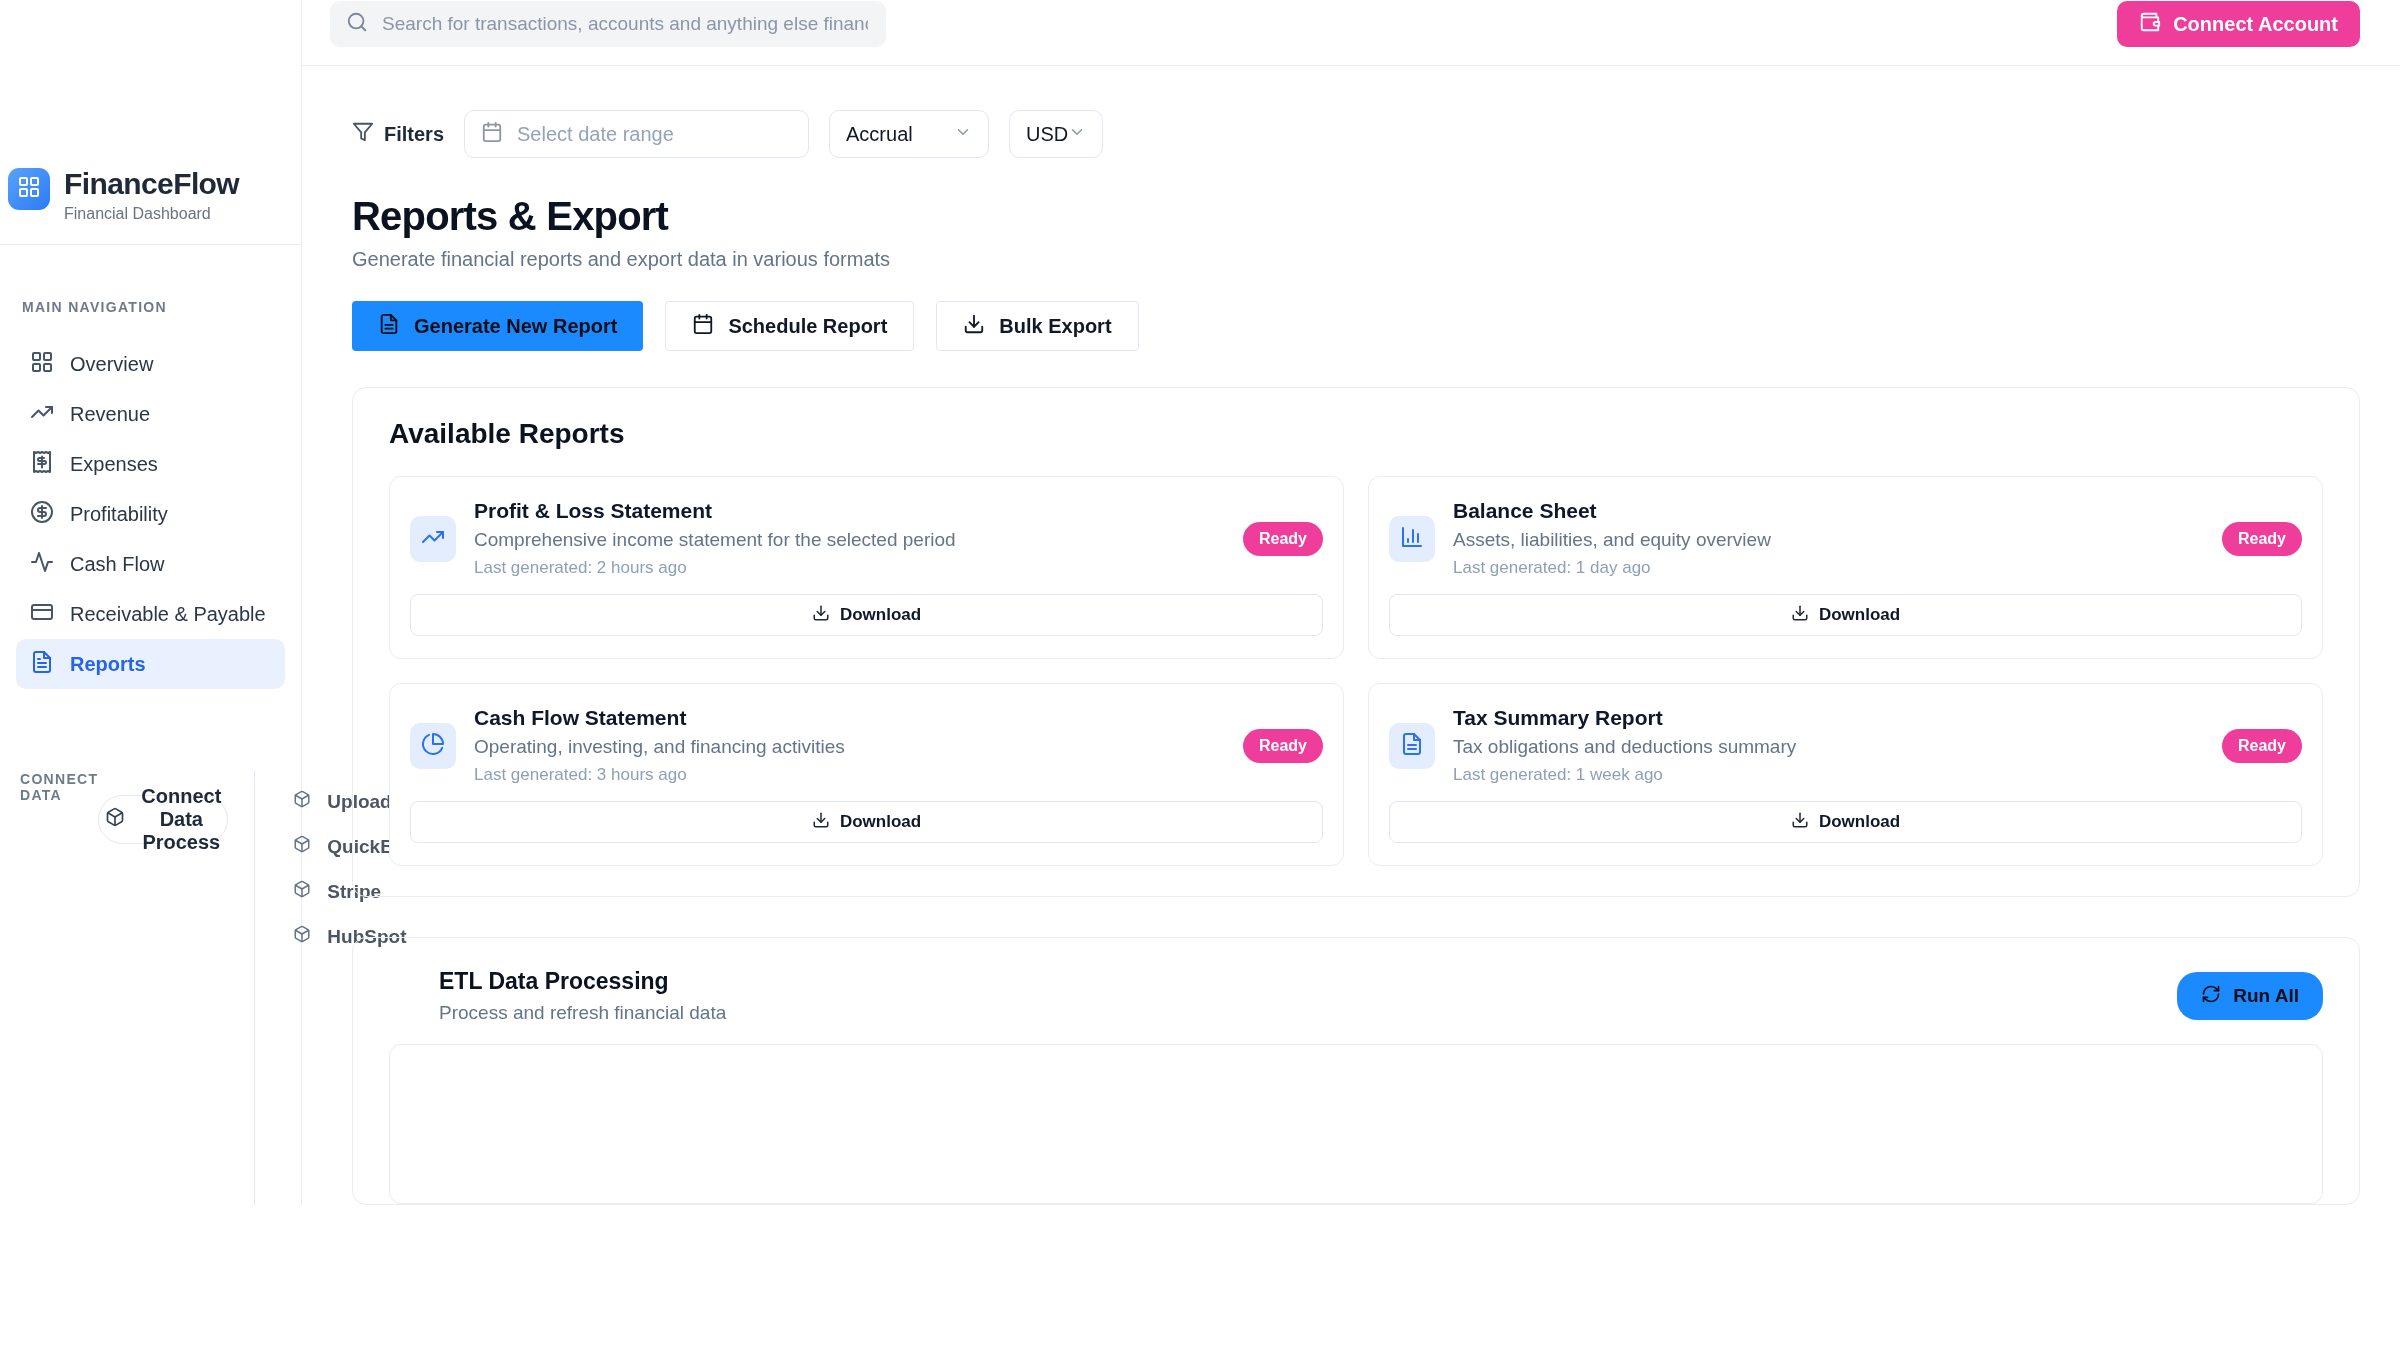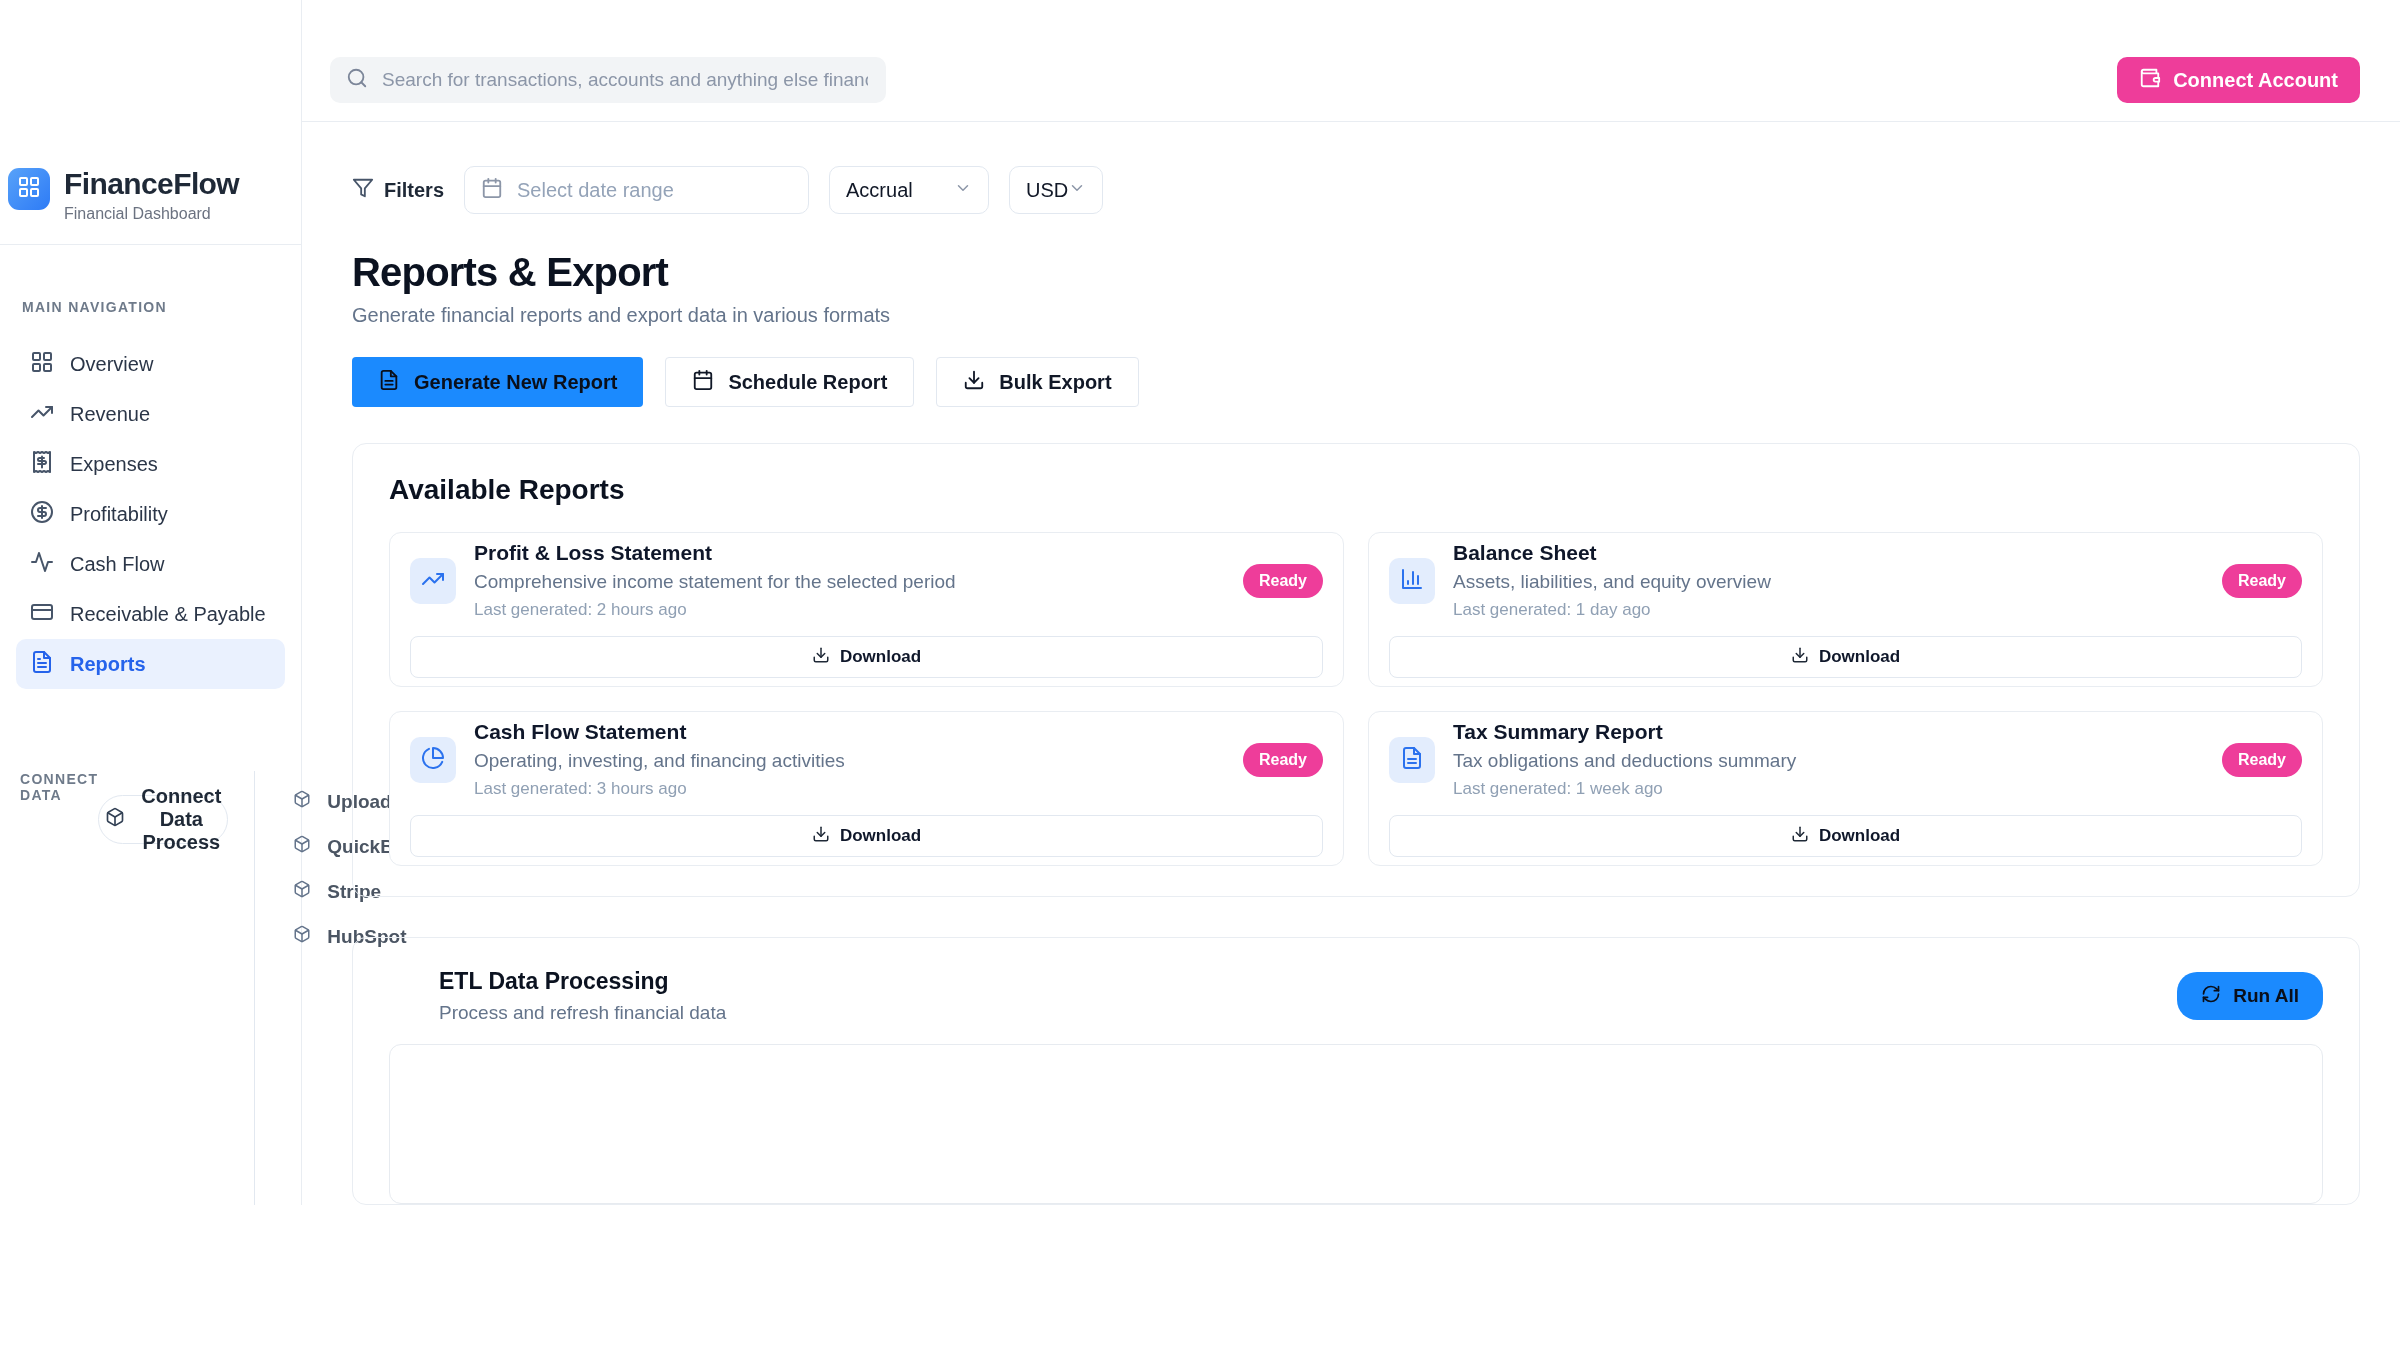--- a/index.html
+++ b/index.html
@@ -81,21 +81,21 @@
     font-size:20px; font-weight:600; padding:0 26px; cursor:pointer; font-family:"Liberation Sans", sans-serif; }
   .btn-primary { background:#1B8AFE; border:none; color:#0A0F1A; }
   .btn-primary svg { stroke:#0A0F1A; }
   .btn-outline { background:#fff; border:1px solid #E2E8F0; color:#111827; }
   .btn-outline svg { stroke:#111827; }
 
   .panel { border:1px solid #E9EDF2; border-radius:14px; margin-top:36px; padding:30px 36px; }
   .panel-title { font-size:28px; font-weight:700; color:#0B1220; }
 
   .cards { display:grid; grid-template-columns:1fr 1fr; gap:24px; margin-top:26px; }
-  .card { border:1px solid #E9EDF2; border-radius:12px; padding:8px 20px; background:#fff; }
+  .card { border:1px solid #E9EDF2; border-radius:12px; padding:22px 20px; background:#fff; }
   .card-top { display:flex; gap:18px; }
   .card-icon { width:46px; height:46px; border-radius:10px; background:#E3EDFD; flex:none;
     display:flex; align-items:center; justify-content:center; align-self:center; }
   .card-icon svg { stroke:#2B72EE; }
   .card-info { flex:1; min-width:0; }
   .card-title { font-size:21px; font-weight:700; color:#0F172A; }
   .card-desc { font-size:19px; color:#64748B; margin-top:6px; }
   .card-meta { font-size:17px; color:#90A0B4; margin-top:7px; }
   .badge { background:#EE3D9A; color:#fff; font-size:16px; font-weight:700; border-radius:999px;
     padding:8px 16px; align-self:center; flex:none; }

